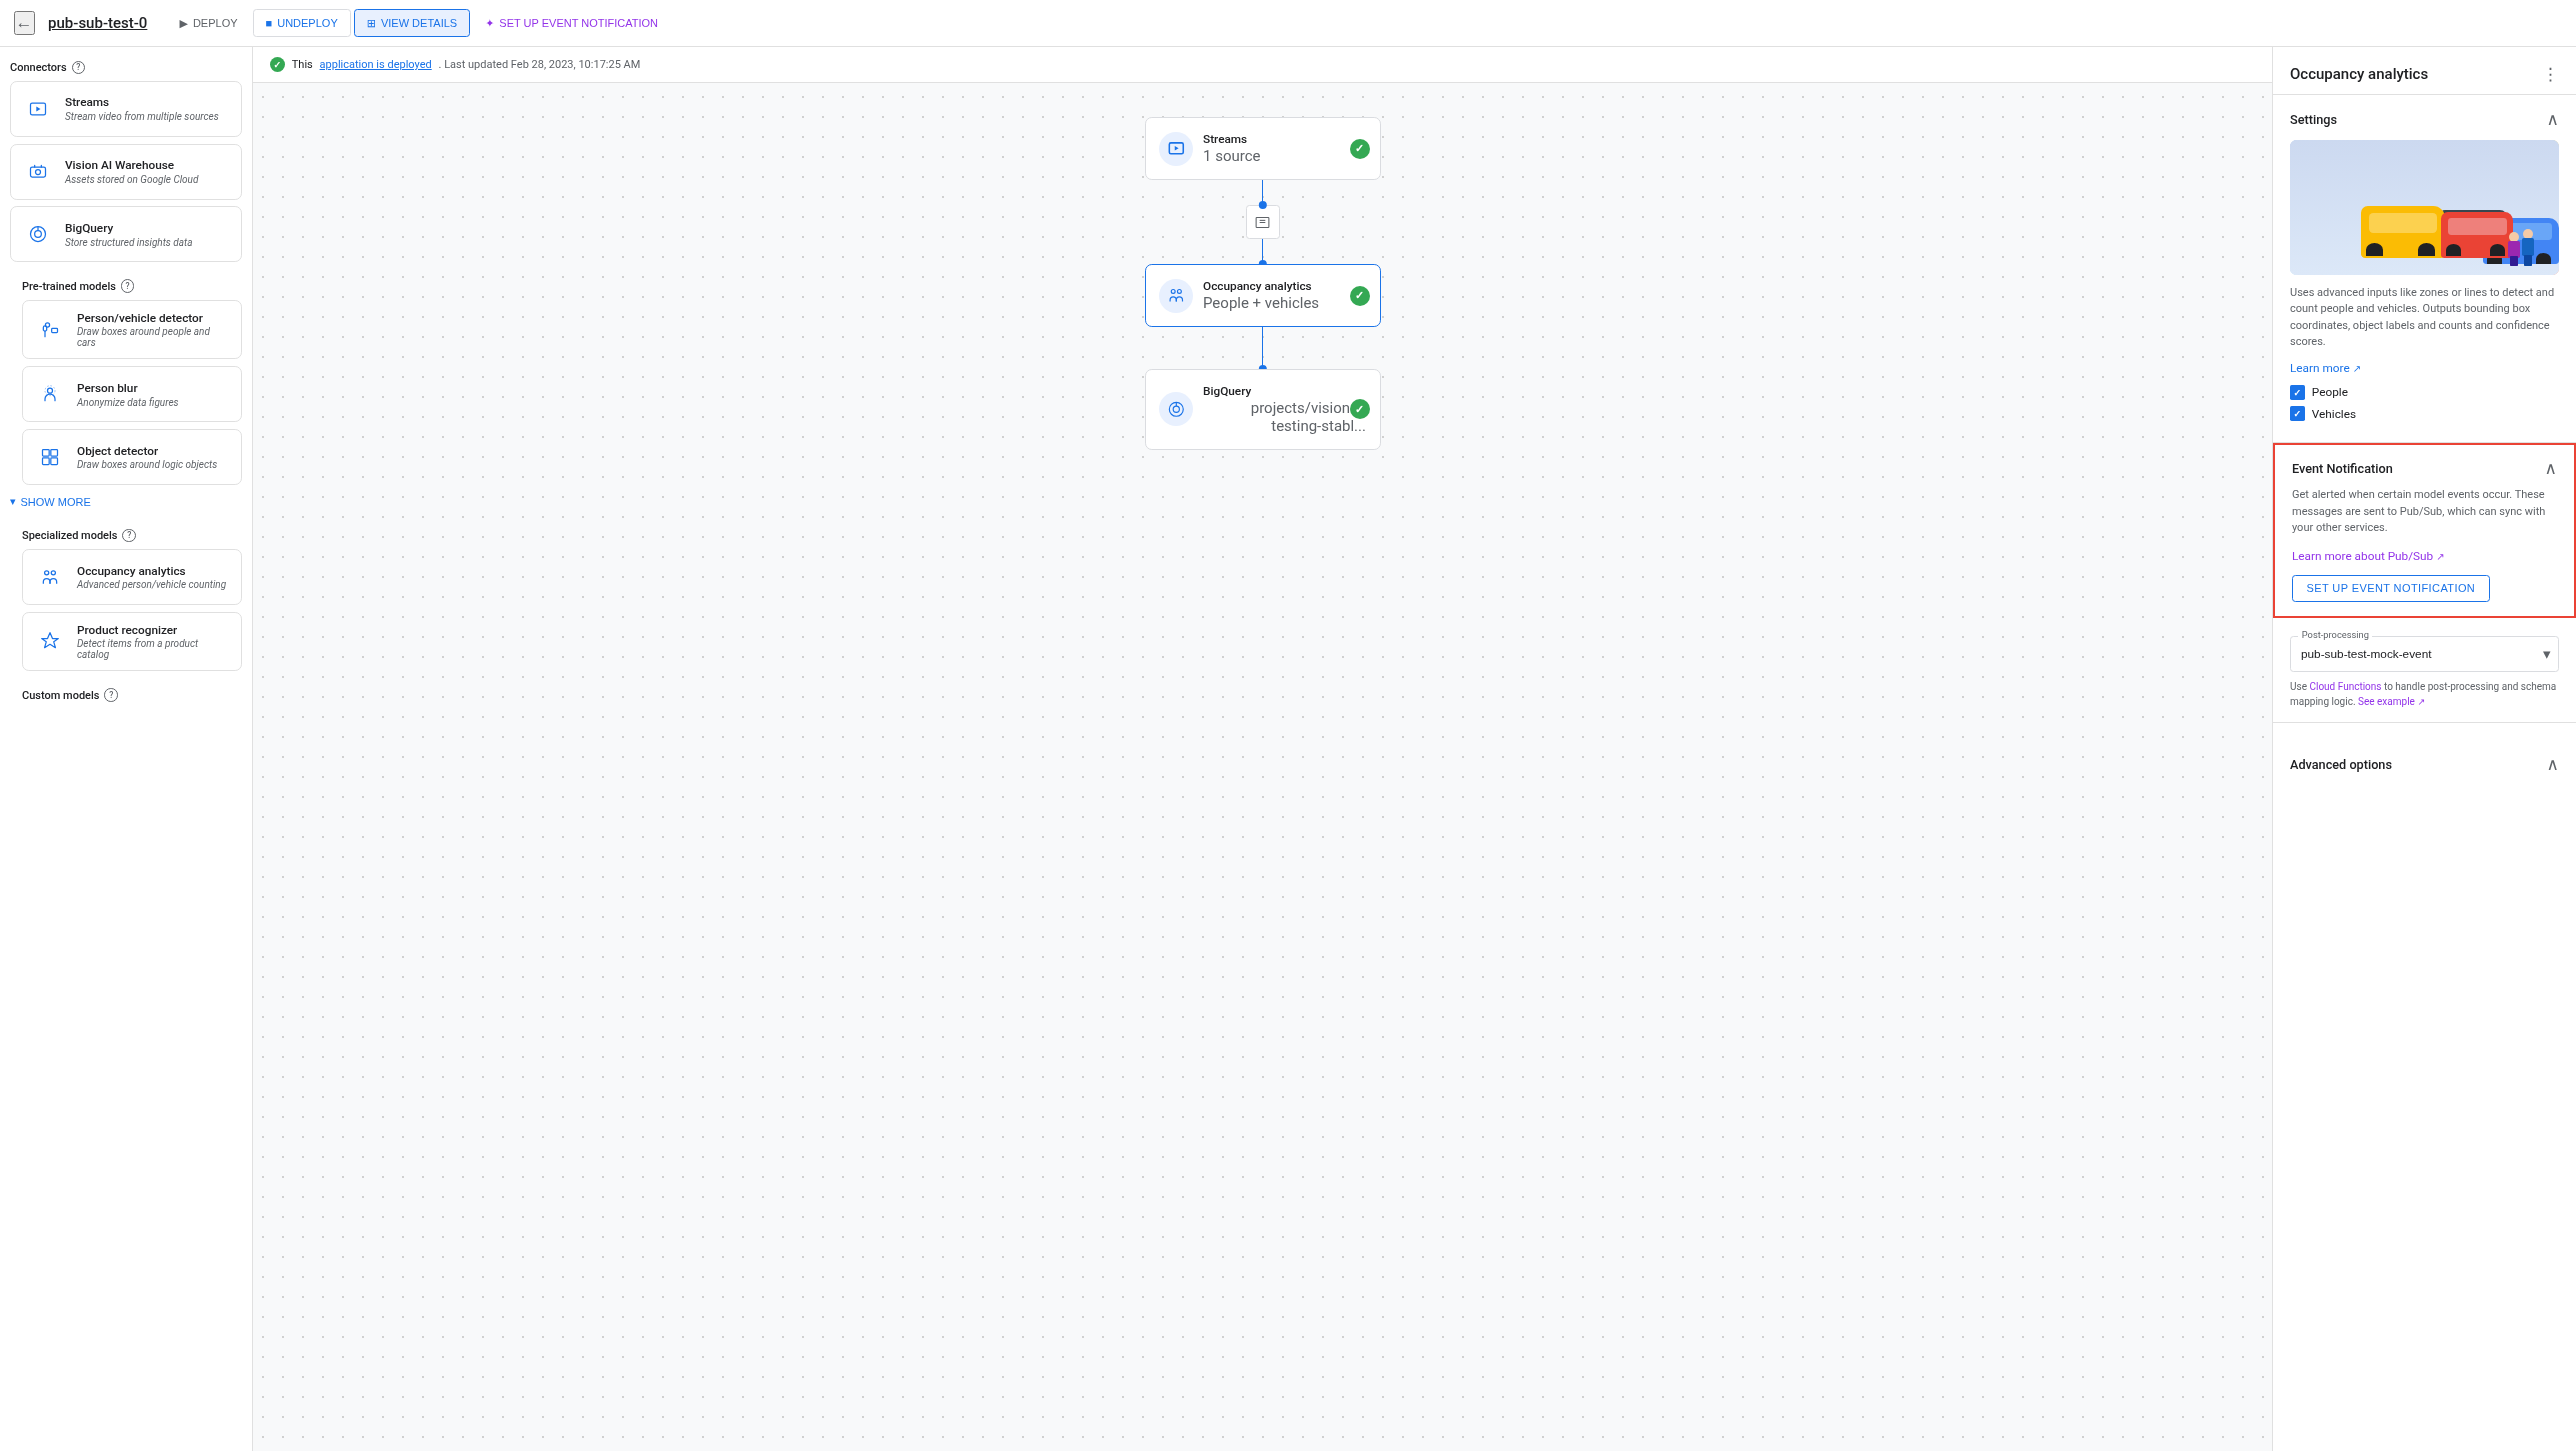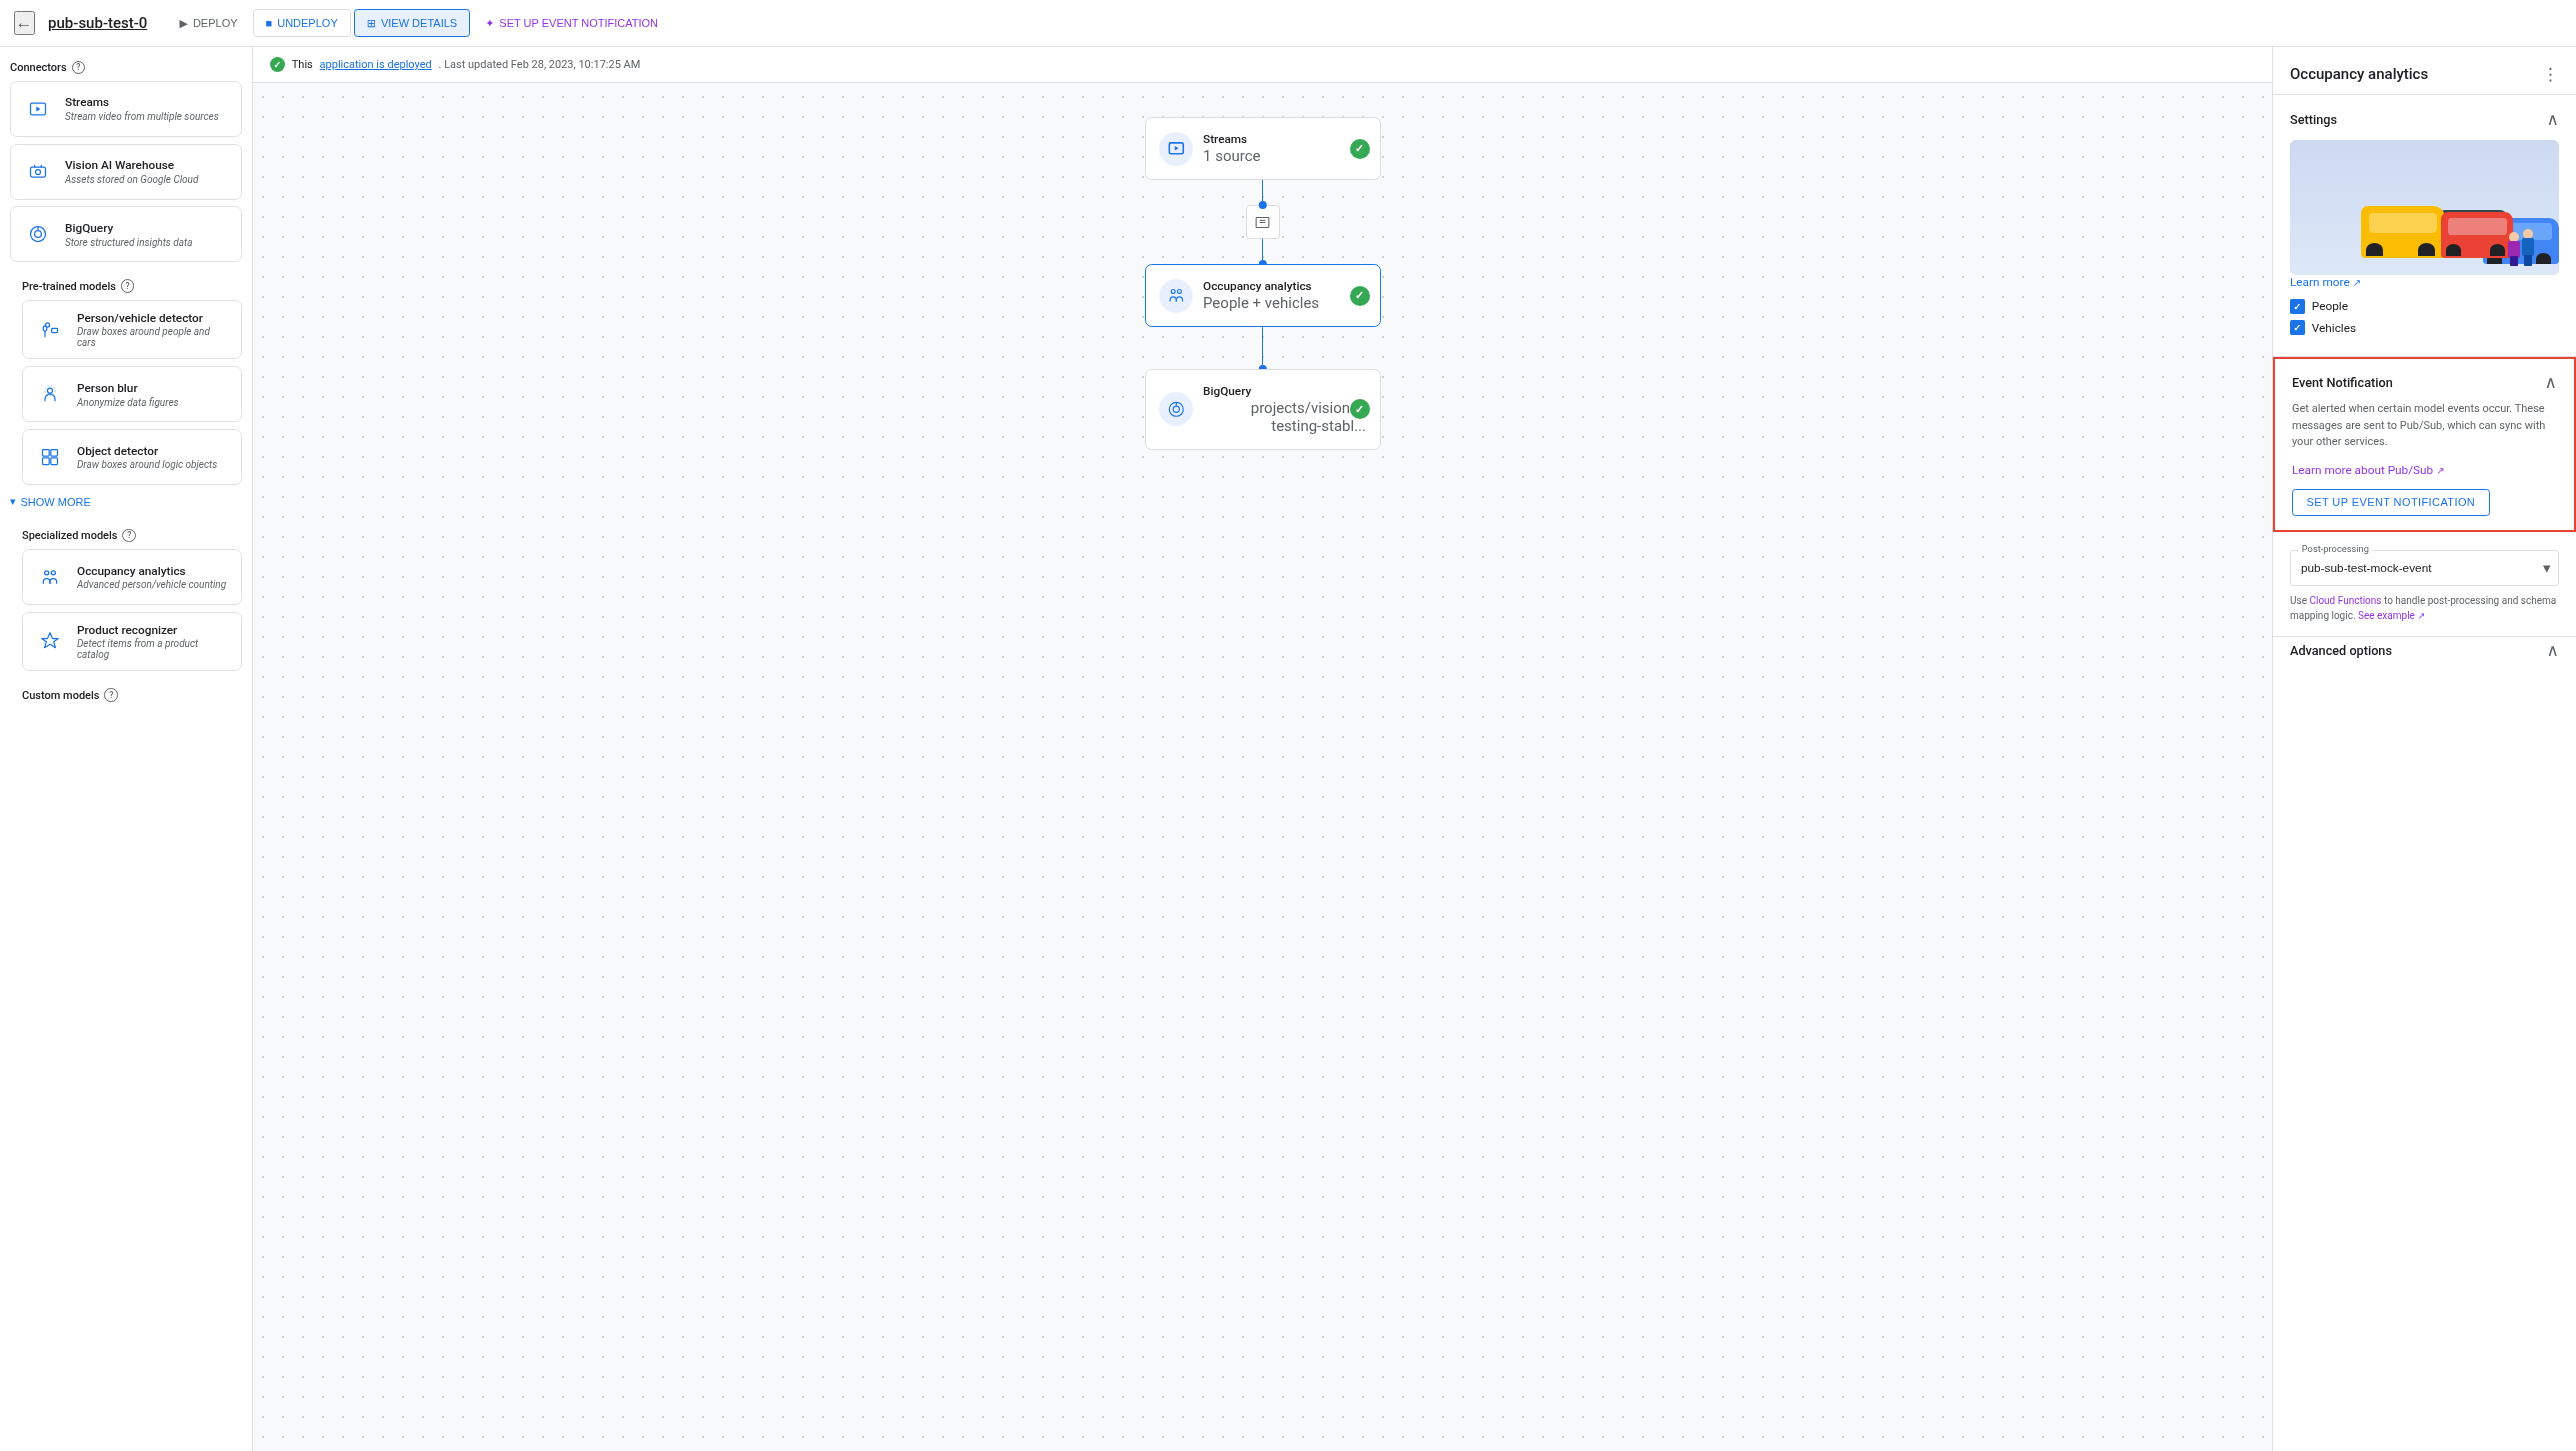--- a/index.html
+++ b/index.html
@@ -80,21 +80,21 @@
     
     .post-proc-section { padding: 13.5px 17px; border-bottom: 0.8px solid #e0e0e0; }
     .select-wrapper { position: relative; margin-top: 5px; }
     .proc-label { font-size: 9.3px; color: #5f6368; position: absolute; top: -6.8px; left: 8.4px; background: #fff; padding: 0 3.4px; z-index: 1; }
     .select-box { width: 100%; padding: 10px 30px 10px 10px; border: 1.3px solid #dadce0; border-radius: 3.4px; appearance: none; background: #fff; font-size: 11.8px; color: #202124; cursor: pointer; }
     .select-arrow { position: absolute; right: 8.4px; top: 50%; transform: translateY(-50%); color: #5f6368; pointer-events: none; font-size: 15px; }
     .post-proc-note { font-size: 10px; color: #5f6368; margin-top: 6.8px; line-height: 1.5; }
     .proc-link { color: #9334e9; text-decoration: none; }
 
     
-    .adv-section { padding: 3px 17px; }
+    .adv-section { padding: 31px 17px; }
     .adv-header { display: flex; align-items: center; justify-content: space-between; }
     .adv-title { font-size: 12.7px; font-weight: 500; color: #202124; }
 
     
     svg { display: block; }
 
     
     ::-webkit-scrollbar { width: 5px; }
     ::-webkit-scrollbar-track { background: transparent; }
     ::-webkit-scrollbar-thumb { background: #dadce0; border-radius: 2.5px; }
@@ -404,20 +404,21 @@
               <div style="position:relative;width:11.8px;height:37px;">
                 <div style="position:absolute;top:0;left:0.8px;width:10px;height:10px;background:#f5cba7;border-radius:50%;"></div>
                 <div style="position:absolute;top:8.4px;left:0;width:11.8px;height:18.6px;background:#1565c0;border-radius:1.7px;"></div>
                 <div style="position:absolute;bottom:0;left:1.7px;width:8.4px;height:11px;background:#0d47a1;border-radius:0.8px;"></div>
               </div>
             </div>
           </div>
         </div>
       </div>
 
+      <p class="panel-desc" style="margin-top:10px;">Uses advanced inputs like zones or lines to detect and count people and vehicles. Outputs bounding box coordinates, object labels and counts and confidence scores.</p>
       <a class="panel-link">Learn more</a>
       <span style="color:#1a73e8;font-size:10px;"> ↗</span>
 
       <div style="margin-top:10px;">
         <div class="checkbox-row">
           <div class="checkbox-box"></div>
           <span class="checkbox-label">People</span>
         </div>
         <div class="checkbox-row">
           <div class="checkbox-box"></div>

